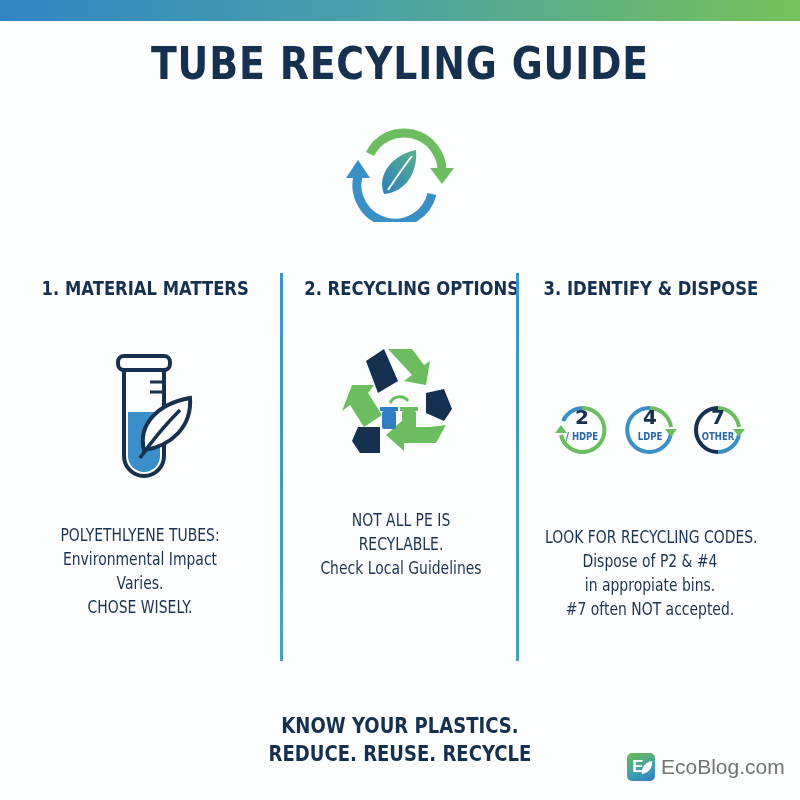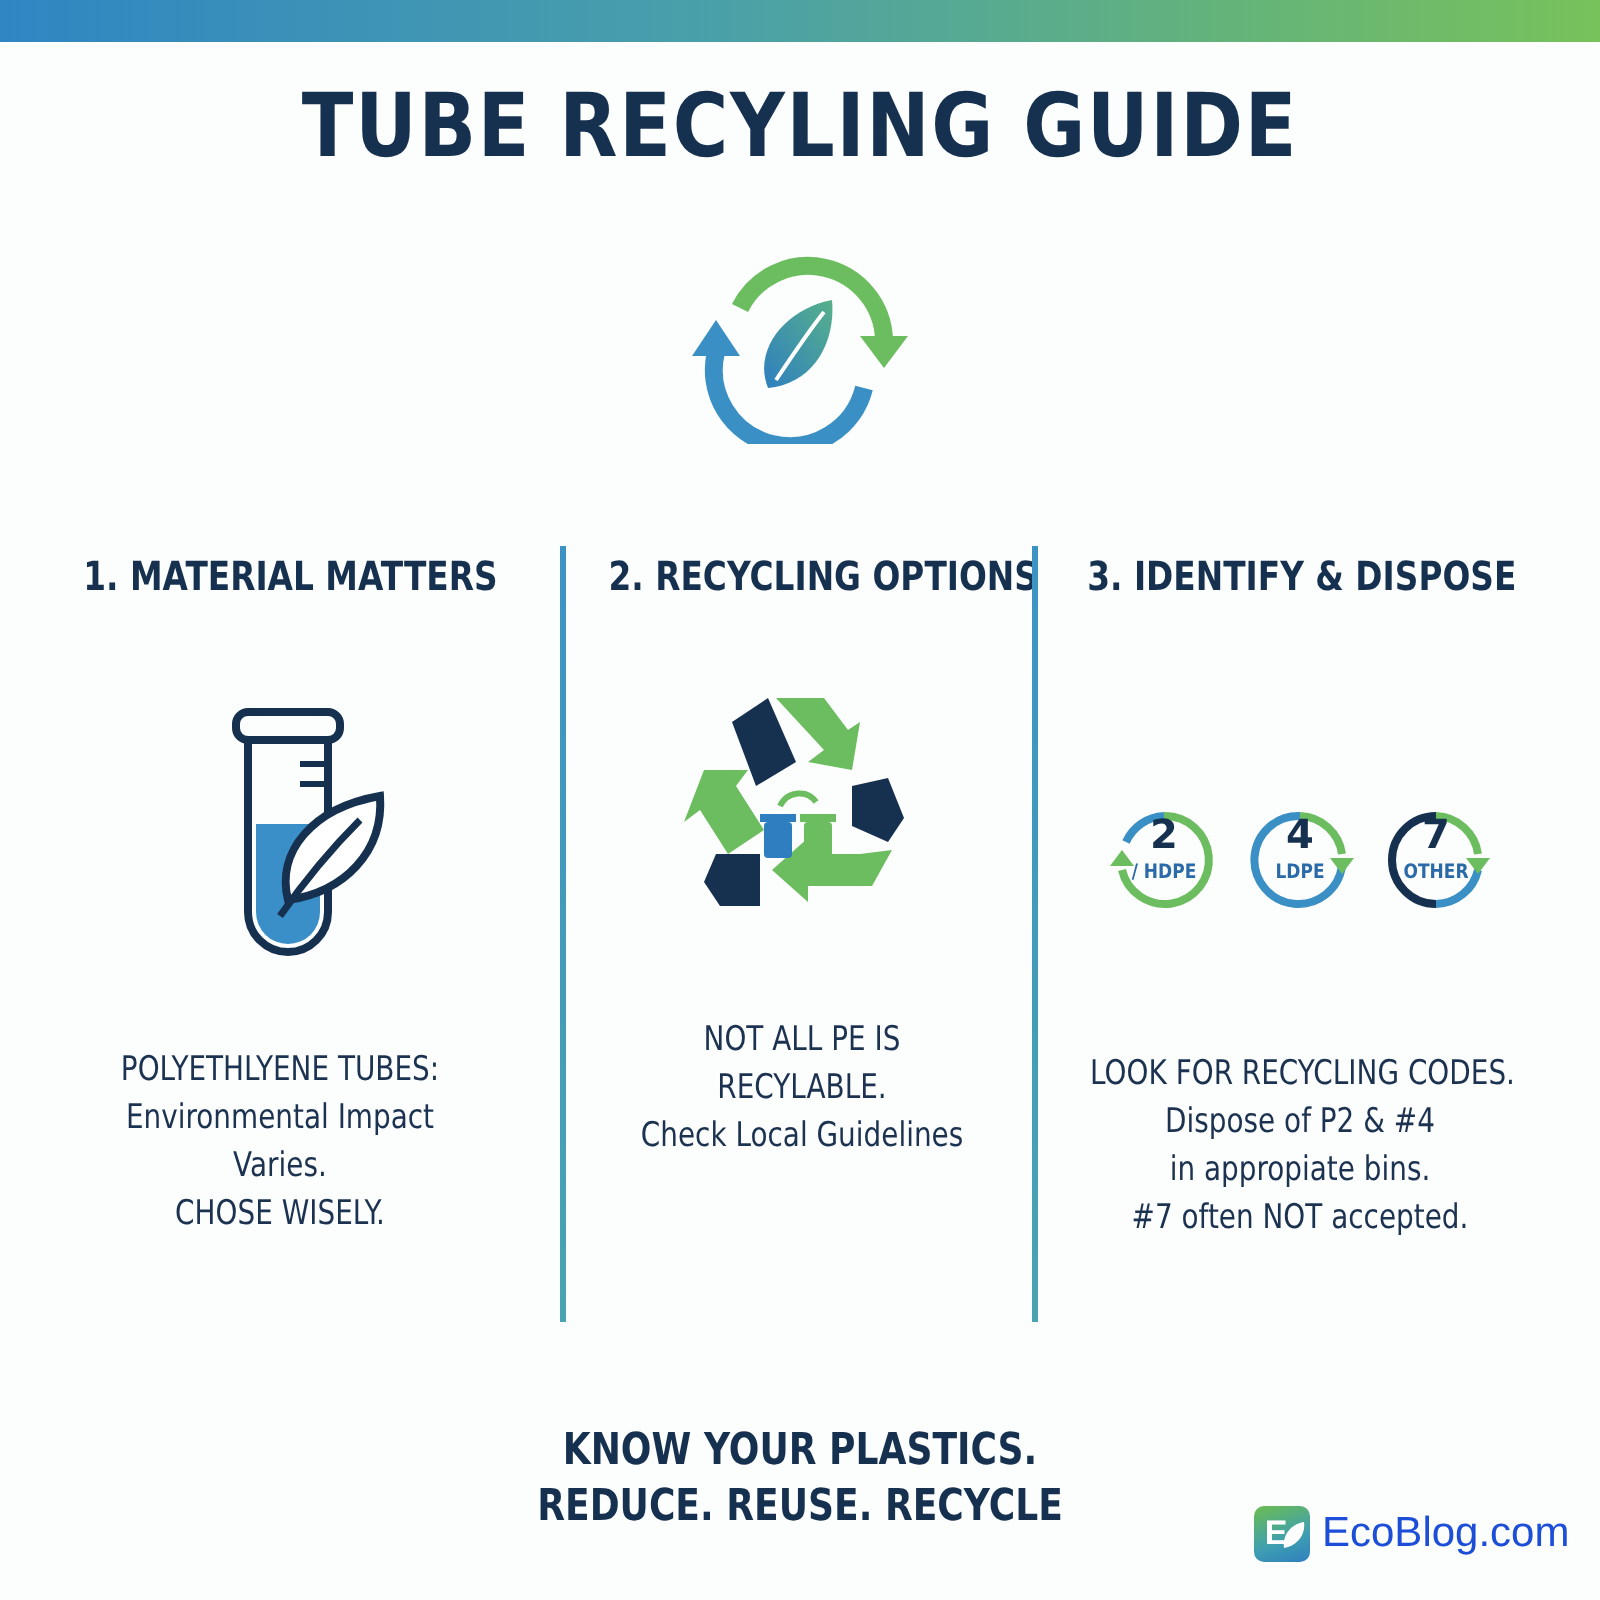--- a/index.html
+++ b/index.html
@@ -42,21 +42,21 @@
     color: #16304f; transform: scaleX(0.82); transform-origin: center;
   }
   .brand { position: absolute; left: 627px; top: 752px; height: 30px; display: flex; align-items: center; }
   .brand-logo {
     width: 28px; height: 28px; border-radius: 5px;
     background: linear-gradient(160deg, #6cbd4f 0%, #3f9fb0 60%, #2f7fc0 100%);
     display: flex; align-items: center; justify-content: center; position: relative;
   }
   .brand-logo .e { color: #ffffff; font-weight: bold; font-size: 17px; font-family: "Liberation Sans", sans-serif; margin-left: -6px; }
   .brand-logo svg { position: absolute; right: 2px; top: 8px; }
-  .brand-text { margin-left: 6px; font-size: 21px; color: #1d4ed8; font-family: "Liberation Sans", sans-serif; }
+  .brand-text { margin-left: 6px; font-size: 21px; color: #737373; font-family: "Liberation Sans", sans-serif; }
   .code-badges { position: absolute; left: 553px; top: 401px; display: flex; gap: 10px; }
   .code-badge { position: relative; width: 58px; height: 58px; }
   .code-badge svg { position: absolute; left: 0; top: 0; }
   .code-num {
     position: absolute; left: 0; top: 4px; width: 58px; text-align: center;
     font-family: "DejaVu Sans", sans-serif; font-weight: bold; font-size: 20px; color: #16304f;
   }
   .code-label {
     position: absolute; left: 0; top: 30px; width: 58px; text-align: center;
     font-family: "DejaVu Sans", sans-serif; font-weight: bold; font-size: 10px; color: #2a6aa8;

